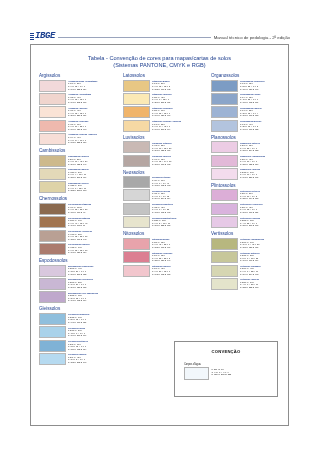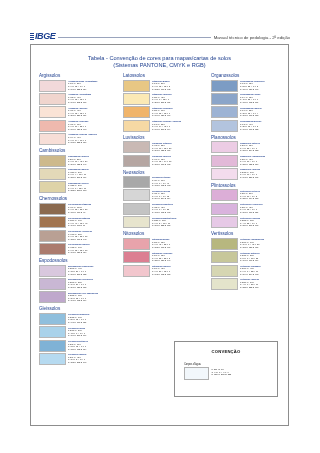--- a/index.html
+++ b/index.html
@@ -16,21 +16,21 @@
   .page-header{
     position:absolute;left:0;top:27px;width:320px;height:14px;
     display:flex;align-items:flex-end;
   }
   .logo-wrap{
     margin-left:30px;display:flex;align-items:center;gap:1px;
   }
   .logo-bars{display:flex;flex-direction:column;gap:1px;justify-content:center;}
   .logo-bars i{display:block;width:4px;height:1.2px;background:#1b3f8f;}
   .logo-text{
-    font-family:Liberation Sans, sans-serif;
+    font-family:Liberation Mono, monospace;
     font-weight:bold;font-style:italic;font-size:9px;line-height:9px;
     color:#1b3f8f;letter-spacing:-0.4px;
   }
   .header-rule{
     flex:1;margin:0 3px 3px 3px;border-bottom:0.6px solid #9aa4bd;height:0;
   }
   .header-title{
     font-size:4.3px;color:#3a3a3a;margin-right:30px;margin-bottom:1px;
     white-space:nowrap;
   }

